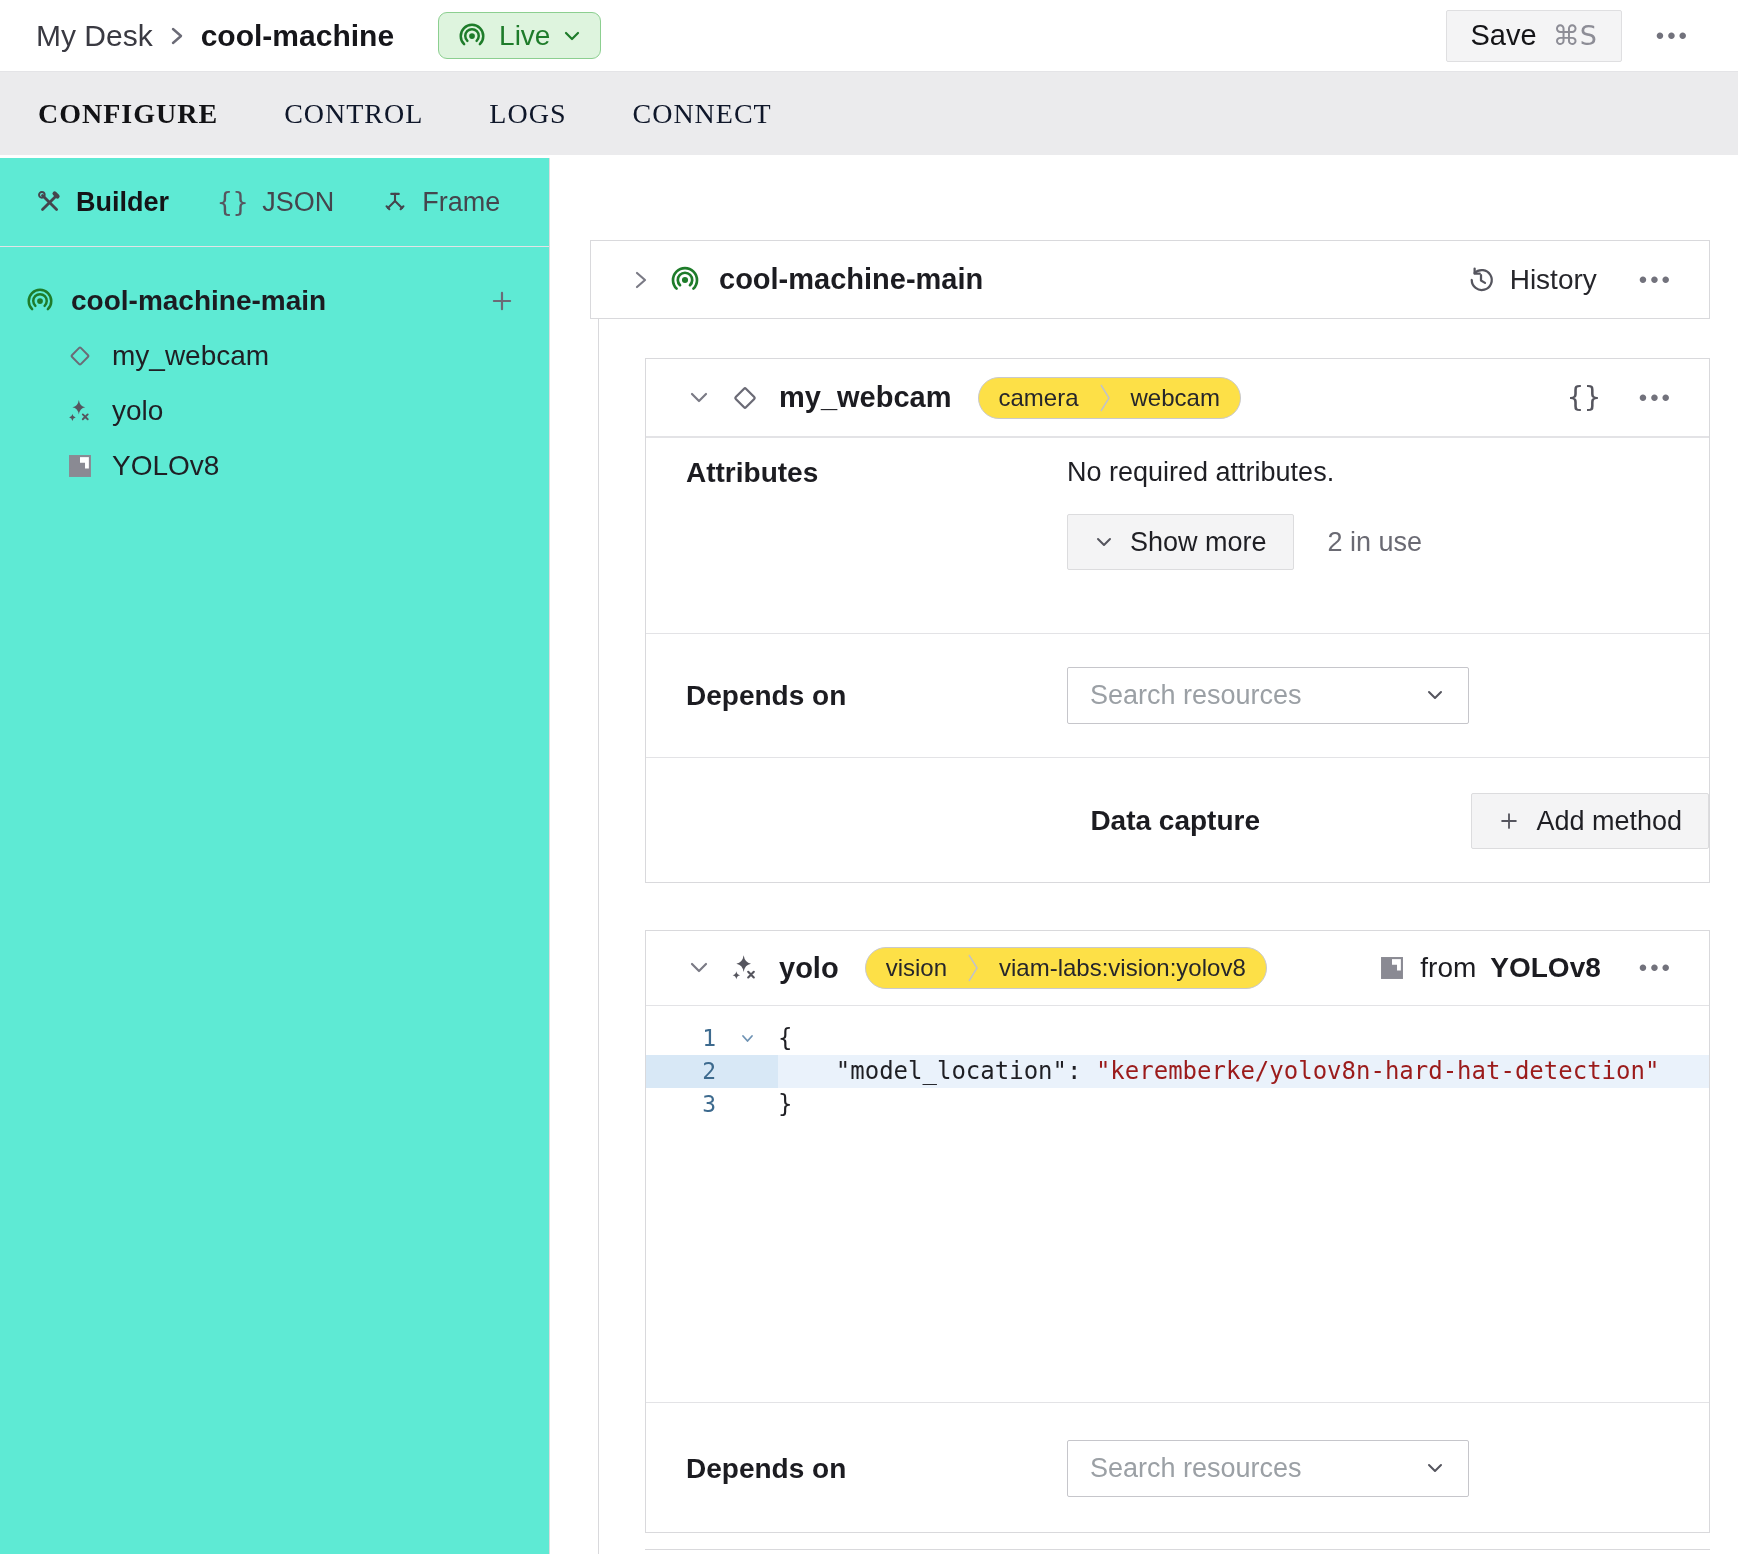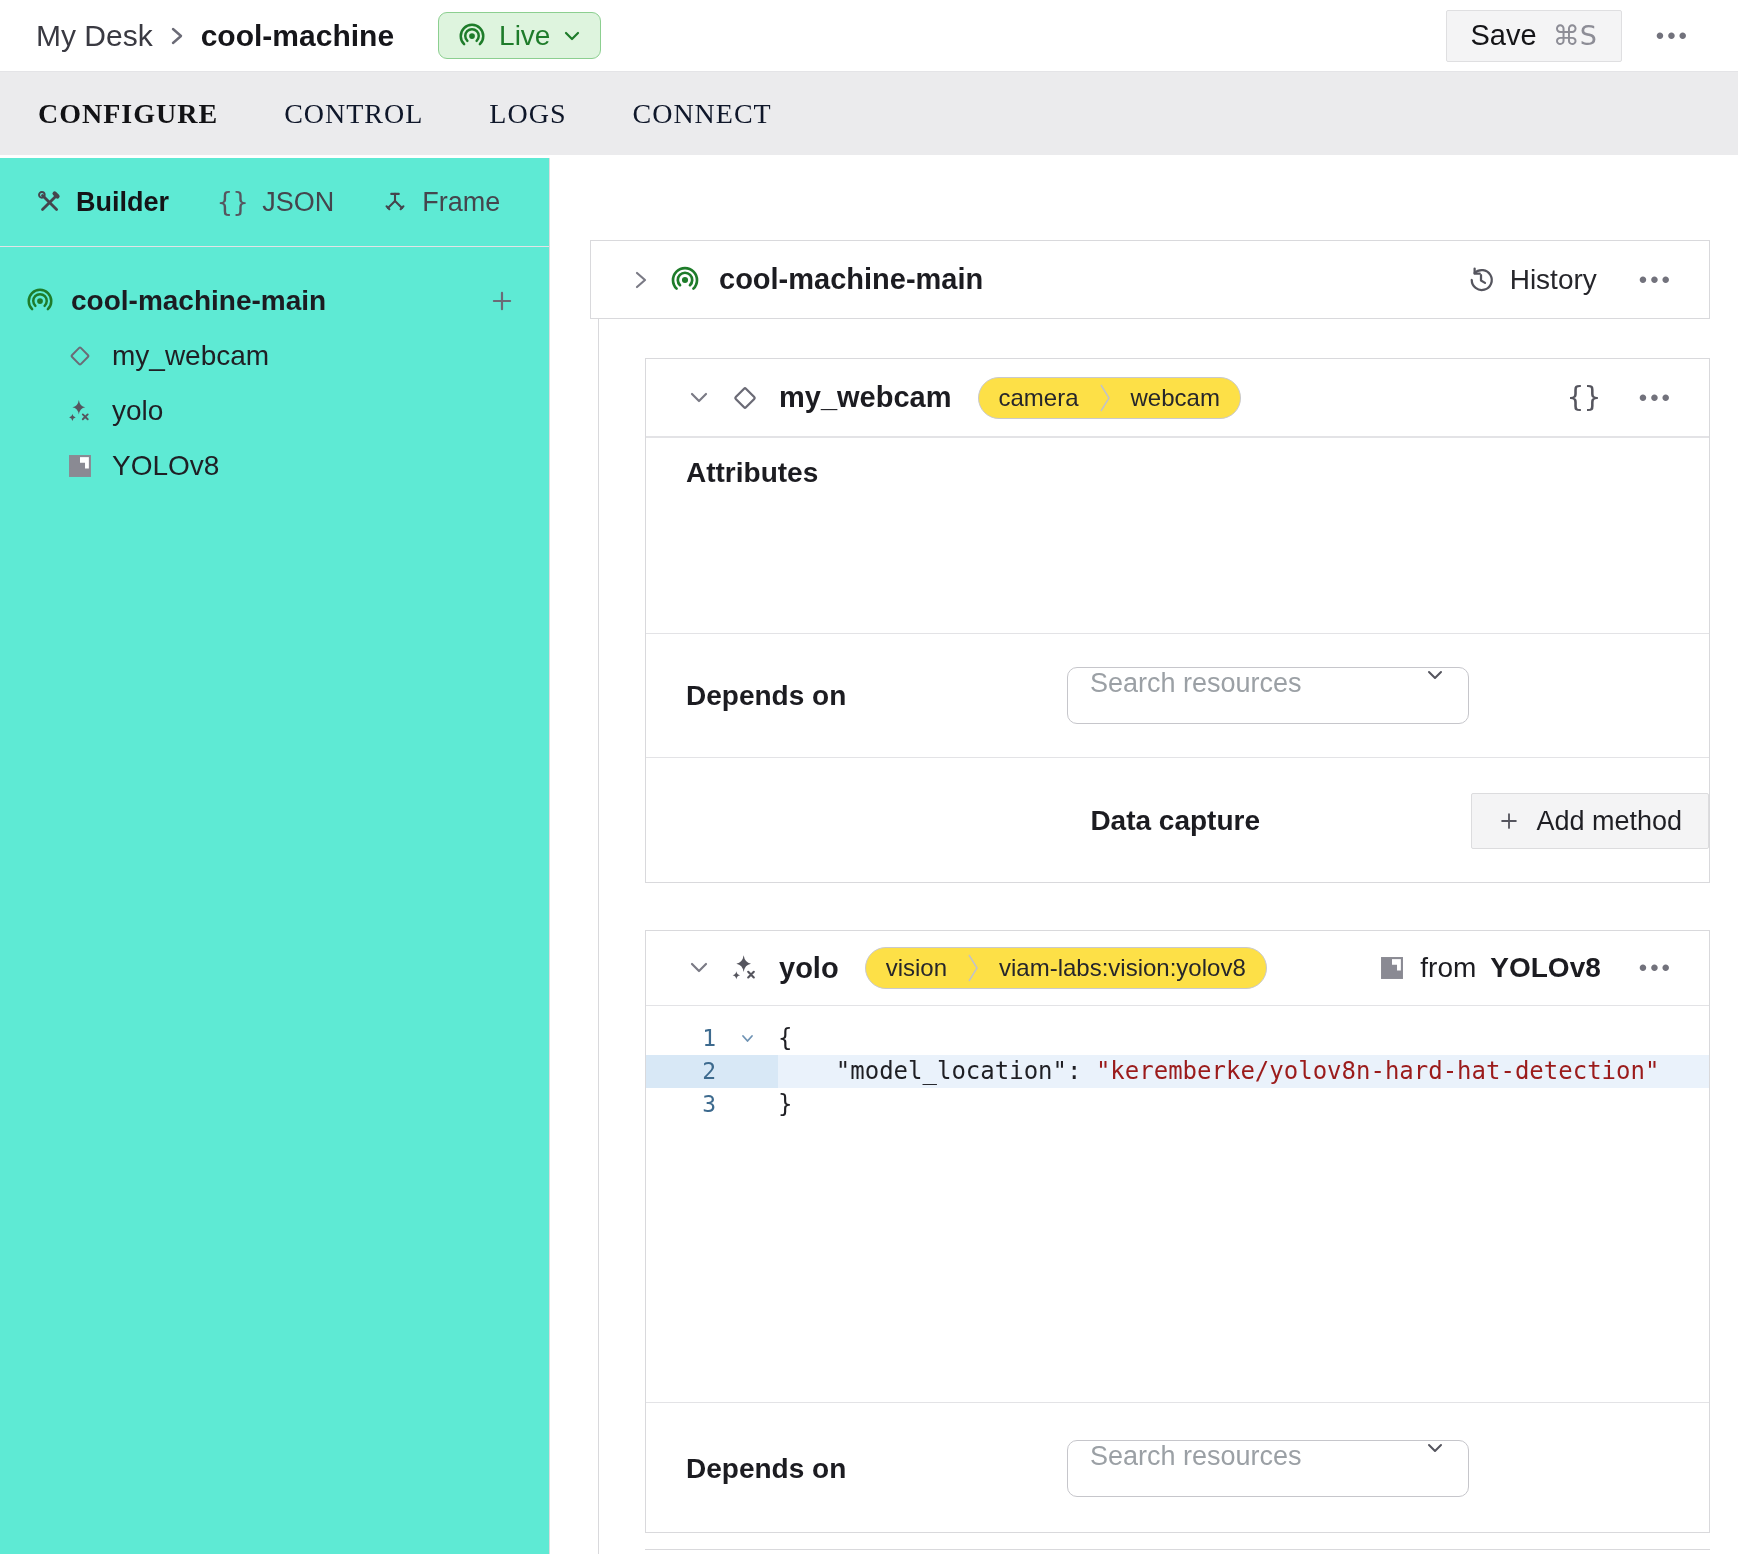--- a/index.html
+++ b/index.html
@@ -108,22 +108,22 @@
   .attr-content { display:flex; flex-direction:column; gap:26px; }
   .attr-empty { font-size:27px; color:#1f1f24; }
   .attr-actions { display:flex; align-items:center; gap:34px; }
   .gray-btn {
     display:flex; align-items:center; gap:16px; height:56px; padding:0 26px;
     background:#f4f4f5; border:1px solid #dcdcde; border-radius:2px;
     font-family:inherit; font-size:27px; color:#1f1f24; cursor:pointer;
   }
   .in-use { font-size:27px; color:#6a6a73; }
   .select {
-    width:402px; height:57px; border:1px solid #c6c6cb; border-radius:10px; background:#fff;
-    display:flex; align-items:flex-start; padding:0 22px; cursor:pointer;
+    width:402px; height:57px; border:1px solid #c6c6cb; border-radius:2px; background:#fff;
+    display:flex; align-items:center; padding:0 22px; cursor:pointer;
   }
   .select-placeholder { font-size:27px; color:#9ba0a5; }
   .select svg { margin-left:auto; }
 
   
   .editor { height:397px; border-bottom:1px solid #e3e3e6; padding-top:16px;
     font-family:"DejaVu Sans Mono", monospace; font-size:24px; }
   .code-line { display:flex; height:33px; line-height:33px; }
   .ln { width:70px; text-align:right; color:#3d6a8e; flex:none; font-size:23px; }
   .fold { width:62px; flex:none; display:flex; align-items:center; justify-content:center; }
@@ -317,20 +317,34 @@
         <span class="res-header-right">
           <button class="braces-btn">
             <span class="braces-glyph">{}</span>
           </button>
           <button class="ellipsis-btn">•••</button>
         </span>
       </div>
 
       <div class="row row-attributes">
         <div class="row-label">Attributes</div>
+        <div class="attr-content">
+          <div class="attr-empty">No required attributes.</div>
+          <div class="attr-actions">
+            <button class="gray-btn">
+              <span>
+                <svg width="20" height="14" viewBox="0 0 20 14">
+                    <path d="M4 4 l6 6 6-6" stroke="#55555e" stroke-width="2" fill="none" stroke-linecap="round" stroke-linejoin="round"></path>
+                  </svg>
+              </span>
+              <span>Show more</span>
+            </button>
+            <span class="in-use">2 in use</span>
+          </div>
+        </div>
       </div>
 
       <div class="row row-mid row-depends">
         <div class="row-label">Depends on</div>
         <div class="select">
           <span class="select-placeholder">Search resources</span>
           <svg width="22" height="15" viewBox="0 0 22 15">
               <path d="M5 4 l6 6 6-6" stroke="#55555e" stroke-width="2" fill="none" stroke-linecap="round" stroke-linejoin="round"></path>
             </svg>
         </div>

